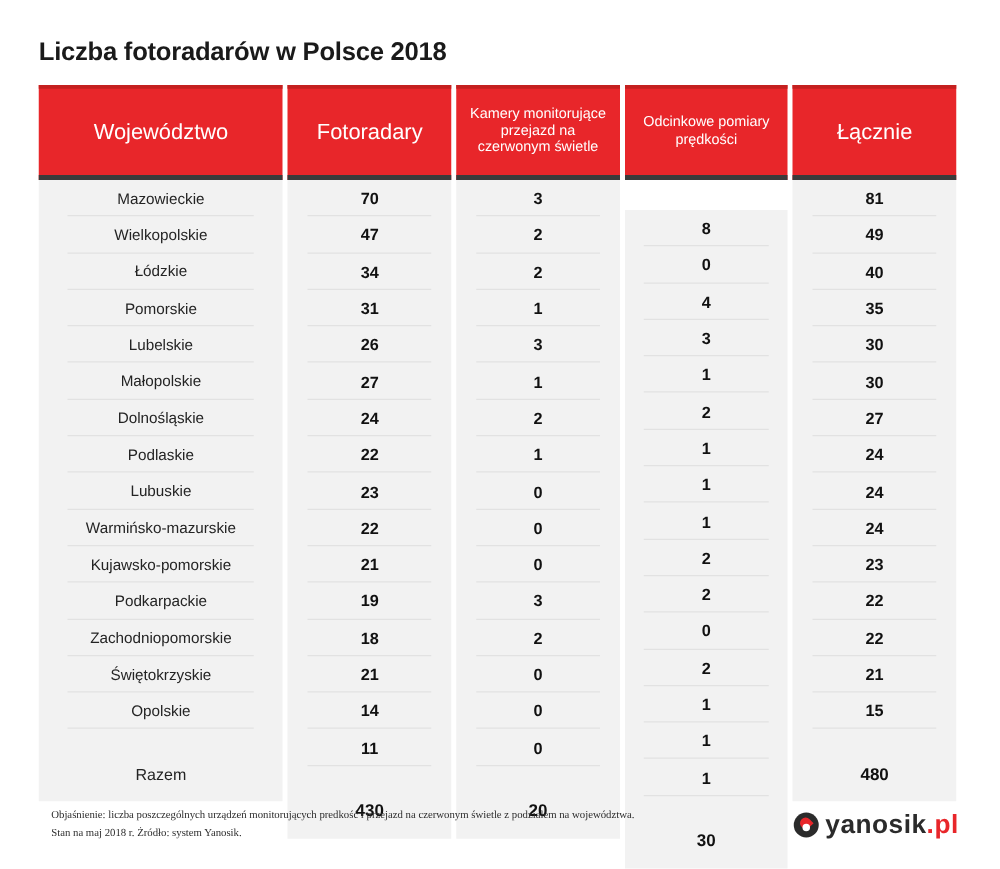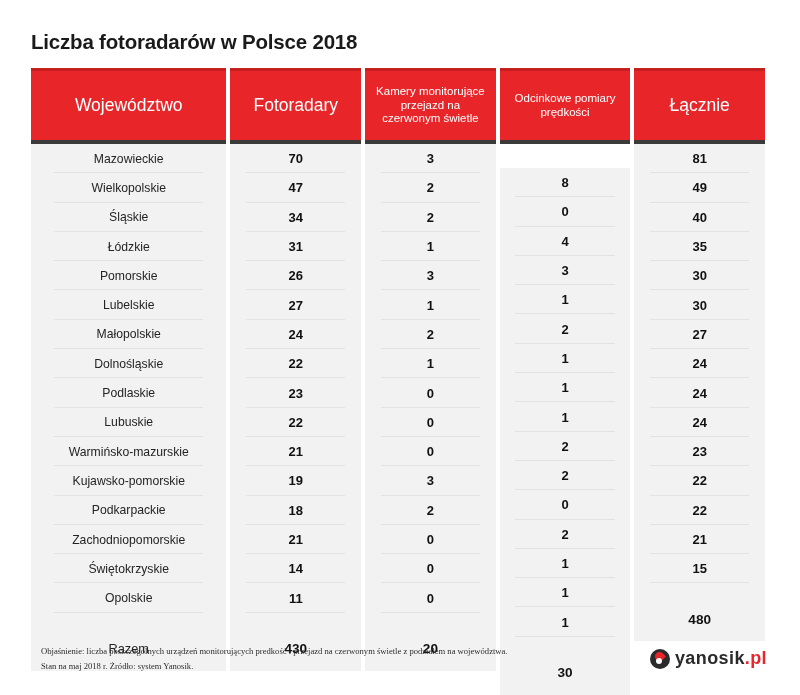--- a/index.html
+++ b/index.html
@@ -169,21 +169,21 @@
     position: absolute;
     left: 6.5px;
     top: 9px;
     width: 6px;
     height: 6px;
     background: #ffffff;
     border-radius: 50%;
   }
 
   .logo-text {
-    font-size: 18px;
+    font-size: 21px;
     font-weight: bold;
     letter-spacing: 0.4px;
     color: #2b2b2b;
     white-space: nowrap;
   }
   .logo-text .tld { color: #e8262a; }
 </style>
 </head>
 <body>
 
@@ -193,21 +193,20 @@
 
   <div class="table">
 
     <div class="col col-woj">
       <div class="hcell">
         <span class="htext h-big">Województwo</span>
       </div>
       <div class="cbody">
         <div class="cell cell-name">Mazowieckie</div>
         <div class="cell cell-name">Wielkopolskie</div>
-        <div class="cell cell-name">Śląskie</div>
         <div class="cell cell-name">Łódzkie</div>
         <div class="cell cell-name">Pomorskie</div>
         <div class="cell cell-name">Lubelskie</div>
         <div class="cell cell-name">Małopolskie</div>
         <div class="cell cell-name">Dolnośląskie</div>
         <div class="cell cell-name">Podlaskie</div>
         <div class="cell cell-name">Lubuskie</div>
         <div class="cell cell-name">Warmińsko-mazurskie</div>
         <div class="cell cell-name">Kujawsko-pomorskie</div>
         <div class="cell cell-name">Podkarpackie</div>

